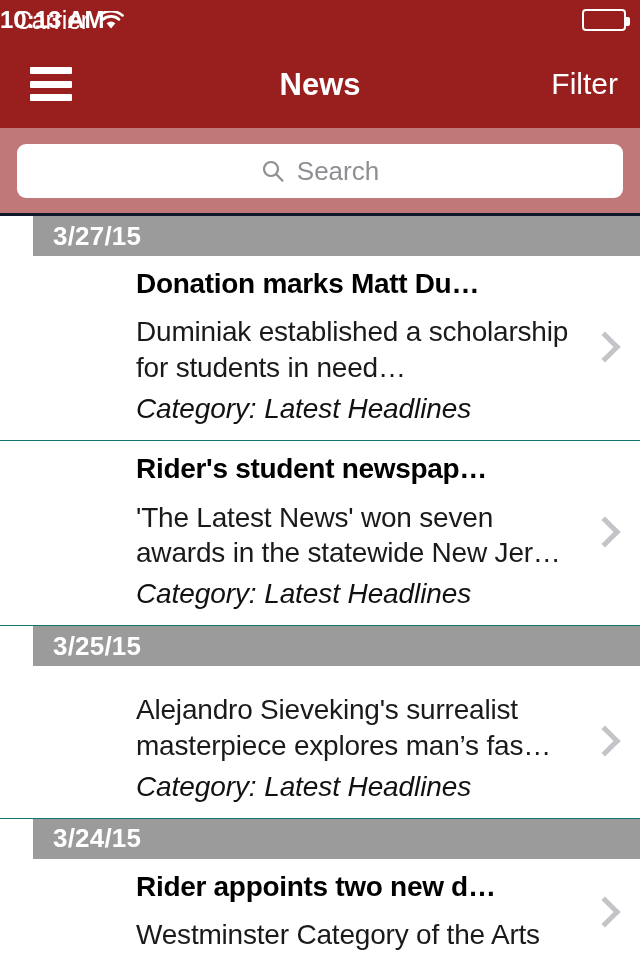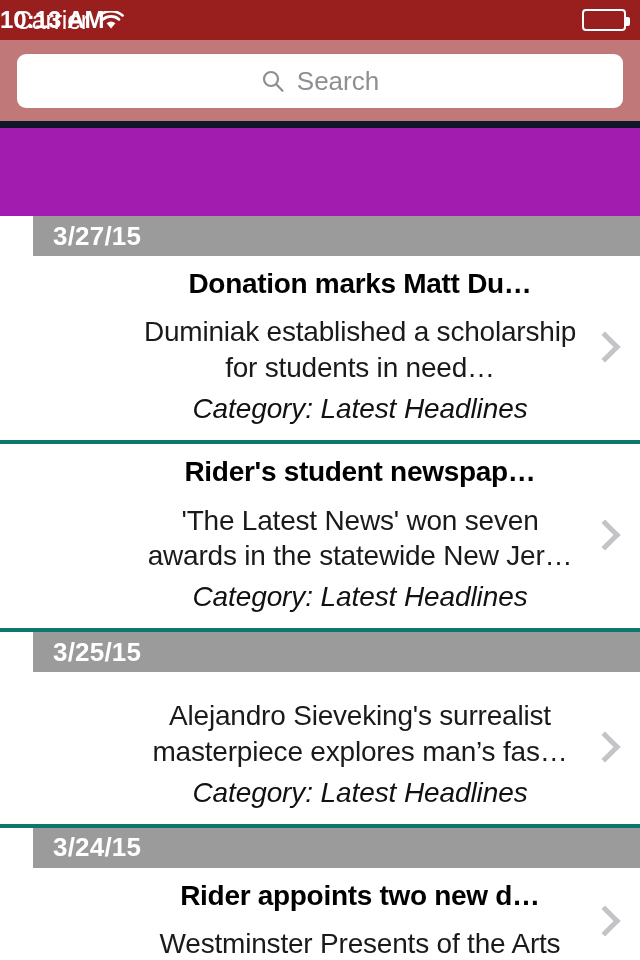--- a/index.html
+++ b/index.html
@@ -49,42 +49,41 @@
   }
   .nav-right {
     position:absolute; right:22px; top:50%; transform:translateY(-50%);
     font-size:30px; color:#fff; line-height:1; cursor:pointer;
   }
 
   
   .searchband {
     height:88px; background:#c07878;
     display:flex; align-items:center; justify-content:center;
-    border-bottom:7px solid #0f172a;
+    border-bottom:3px solid #0f172a;
   }
   .searchbox {
     width:606px; height:54px; background:#fff; border-radius:9px;
     display:flex; align-items:center; justify-content:center; gap:12px;
     cursor:text;
   }
   .mag { width:24px; height:24px; position:relative; display:block; flex:0 0 auto; }
   .search-placeholder { font-size:26px; color:#8e8e93; line-height:1; }
 
   
   .list { position:absolute; top:216px; left:0; right:0; bottom:0; overflow:hidden; background:#fff; }
   .section-header {
     height:40px; background:#9b9b9b; color:#fff;
     display:flex; align-items:center; padding-left:20px;
     font-size:26px; font-weight:bold; letter-spacing:.2px;margin-left:33px;
   }
   .cell {
     position:relative; background:#fff;
     padding:12px 56px 14px 136px;
-    border-bottom:4px solid #0f766e;
-    text-align:center;
+    border-bottom:1px solid #0f766e;
   }
   .cell-title {
     font-size:28px; font-weight:bold; color:#000;
     line-height:1.16; letter-spacing:-.3px;
     white-space:nowrap; overflow:hidden;
   }
   .cell-summary {
     font-size:28px; color:#1a1a1a; line-height:1.28;
     margin-top:14px; letter-spacing:-.2px;
   }
@@ -118,20 +117,29 @@
           <path d="M1.4 4.4 a18 18 0 0 1 23.2 0" stroke="#fff" stroke-width="2.6" fill="none" stroke-linecap="round"></path>
         </svg>
       </span>
     </div>
     <div class="sb-time">10:13 AM</div>
     <div class="sb-right">
       <span class="battery"></span>
     </div>
   </div>
 
+  <div class="navbar">
+    <div class="hamburger">
+      <i></i>
+      <i></i>
+      <i></i>
+    </div>
+    <div class="nav-title">News</div>
+    <div class="nav-right">Filter</div>
+  </div>
 
   <div class="searchband">
     <div class="searchbox">
       <span class="mag">
         <svg viewBox="0 0 24 24" width="24" height="24">
           <circle cx="10" cy="10" r="7" stroke="#8e8e93" stroke-width="2.2" fill="none"></circle>
           <line x1="15.2" y1="15.2" x2="21.5" y2="21.8" stroke="#8e8e93" stroke-width="2.2" stroke-linecap="round"></line>
         </svg>
       </span>
       <span class="search-placeholder">Search</span>
@@ -158,18 +166,18 @@
     <div class="section-header">3/25/15</div>
     <div class="cell">
       <div class="cell-summary">Alejandro Sieveking's surrealist masterpiece explores man’s fas…</div>
       <div class="cell-category">Category: Latest Headlines</div>
       <span class="chev"></span>
     </div>
 
     <div class="section-header">3/24/15</div>
     <div class="cell">
       <div class="cell-title">Rider appoints two new d…</div>
-      <div class="cell-summary">Westminster Presents of the Arts</div>
+      <div class="cell-summary">Westminster Category of the Arts</div>
       <span class="chev"></span>
     </div>
 
   </div>
 </div>
 
 </body></html>

